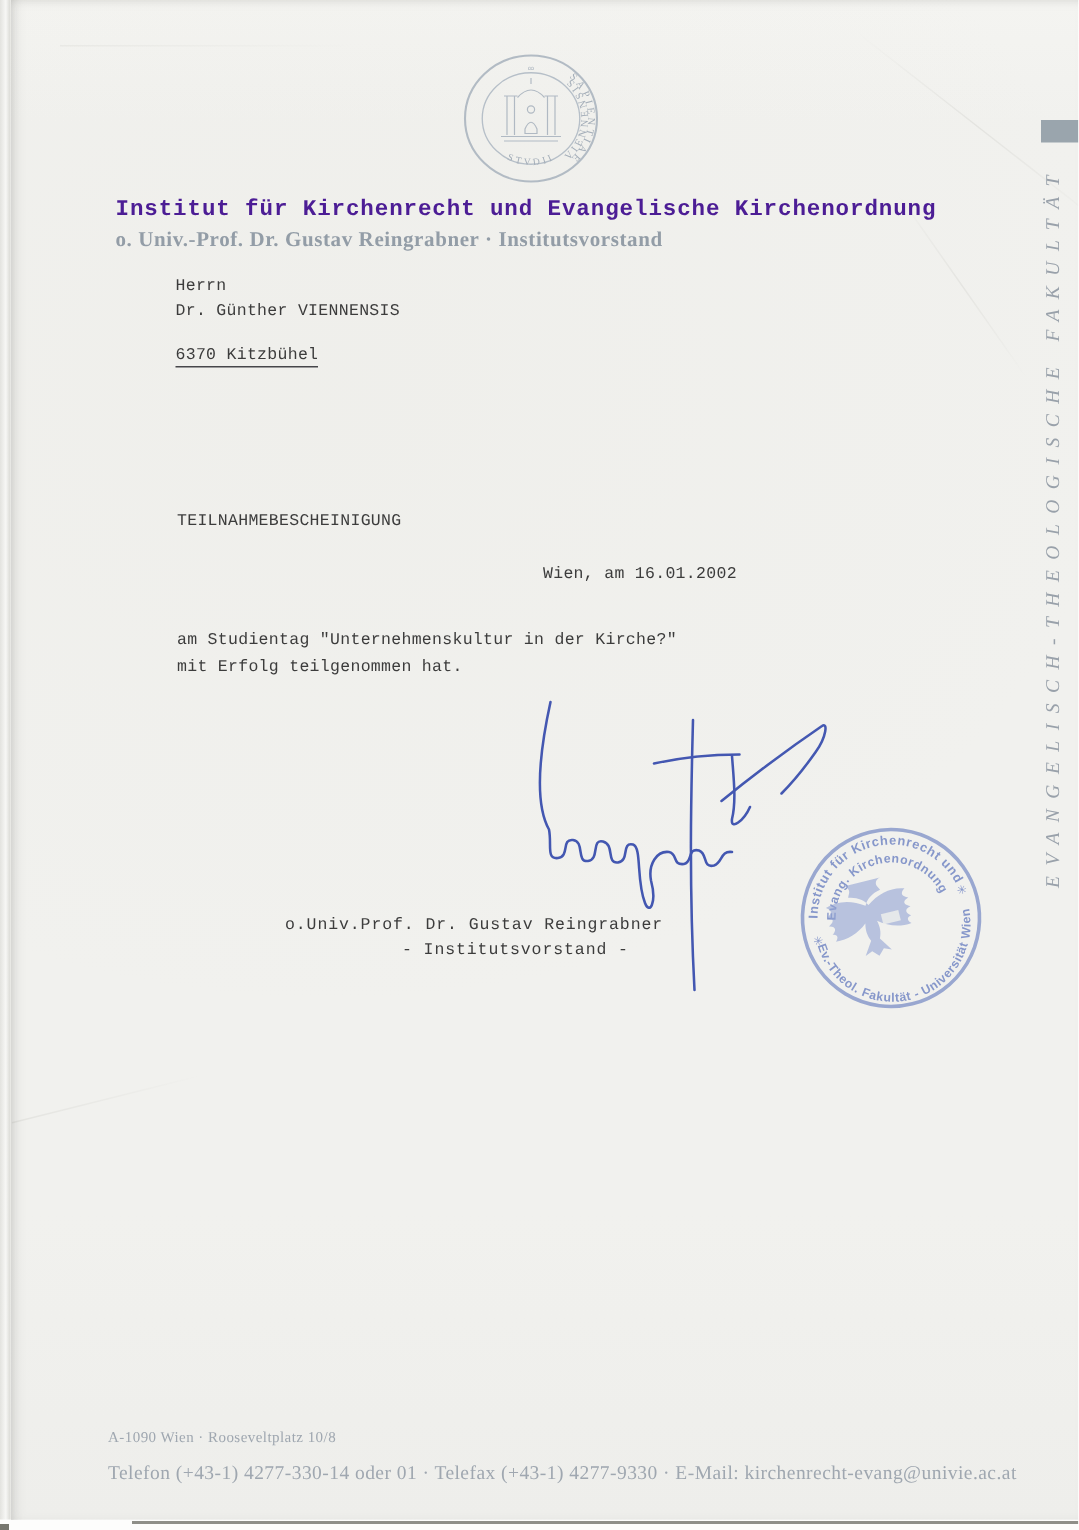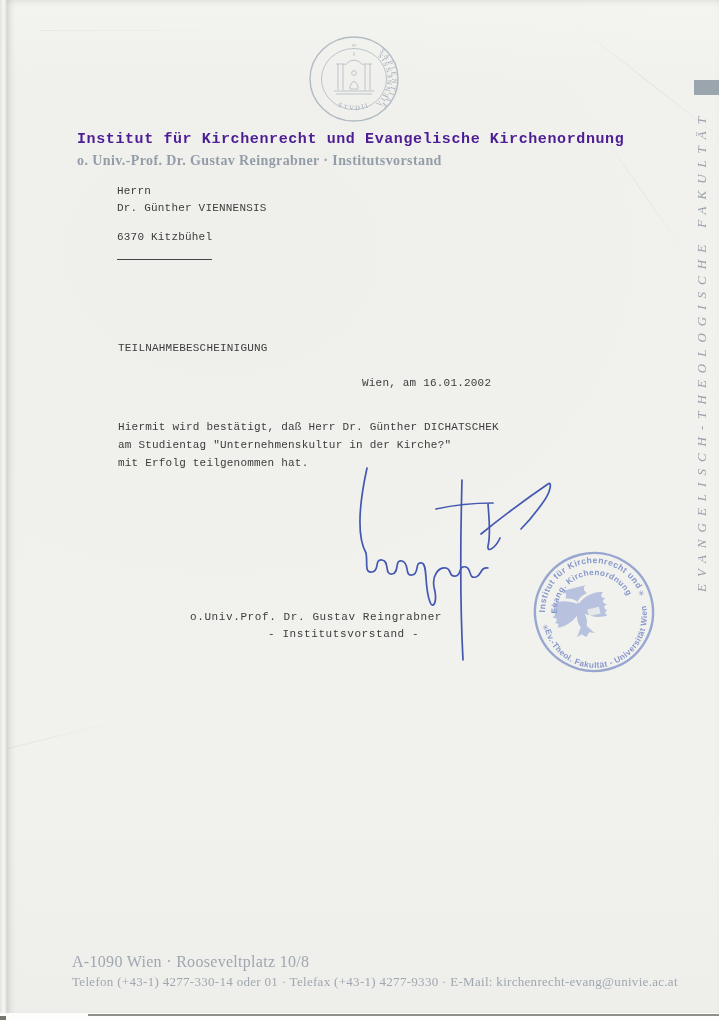--- a/index.html
+++ b/index.html
@@ -64,33 +64,33 @@
   }
 
   
   .tw {
     position:absolute; font-family:"Liberation Mono", monospace;
     font-size:11px; color:#3c3c3c; letter-spacing:0.2px; white-space:nowrap;
   }
   .recip-1 { left:117px; top:185px; }
   .recip-2 { left:117px; top:202px; }
   .recip-3 { left:117px; top:231px; }
-  .recip-3 .u { display:inline-block; border-bottom:1.4px solid #46464a; padding-bottom:16px; }
+  .recip-3 .u { display:inline-block; border-bottom:1.4px solid #46464a; padding-bottom:1px; }
   .subject { left:118px; top:342px; }
   .dateline { left:362px; top:377px; }
   .body-block { left:118px; top:419px; line-height:17.8px; }
   .signer-name { left:190px; top:611px; letter-spacing:0.6px; }
   .signer-title { left:268px; top:628px; letter-spacing:0.6px; }
 
   
   .foot {
     position:absolute; font-family:"Liberation Serif", serif;
     color:#9fa7b0; white-space:nowrap; letter-spacing:0.3px;
   }
-  .foot-1 { left:72px; top:953px; font-size:16px; }
+  .foot-1 { left:72px; top:953px; font-size:10px; }
   .foot-2 { left:72px; top:974px; font-size:13px; }
 
   .sig-svg { position:absolute; left:340px; top:455px; }
   .stamp-svg { position:absolute; left:524px; top:542px; filter:blur(0.35px); opacity:0.92; }
 </style>
 </head>
 <body>
 
 <div class="scan">
   <div class="paper"></div>
@@ -135,21 +135,20 @@
   <div class="edge-tab"></div>
   <div class="vertical-fak">EVANGELISCH-THEOLOGISCHE FAKULTÄT</div>
 
   <div class="tw recip-1">Herrn</div>
   <div class="tw recip-2">Dr. Günther VIENNENSIS</div>
   <div class="tw recip-3"><span class="u">6370 Kitzbühel</span></div>
 
   <div class="tw subject">TEILNAHMEBESCHEINIGUNG</div>
   <div class="tw dateline">Wien, am 16.01.2002</div>
   <div class="tw body-block">
-    <div>Hiermit wird bestätigt, daß Herr Dr. Günther DICHATSCHEK</div>
     <div>am Studientag "Unternehmenskultur in der Kirche?"</div>
     <div>mit Erfolg teilgenommen hat.</div>
   </div>
 
   <svg class="sig-svg" width="220" height="215" viewBox="0 0 220 215">
     <g fill="none" stroke="#3a4fae" stroke-width="1.7" stroke-linecap="round" stroke-linejoin="round" opacity="0.95">
       <path d="M27,13 C20,45 16,80 26,98 C28,108 24,118 32,117 C40,116 34,104 42,105 C50,106 44,120 52,119 C60,118 54,104 62,106 C70,108 64,121 72,120 C80,119 74,106 82,108 C88,110 84,132 90,147 C93,155 98,147 94,132 C92,121 98,112 106,113 C112,114 108,122 116,121 C122,120 118,110 126,112 C132,114 128,124 136,122 C142,120 140,112 148,113"></path>
       <path d="M122,25 C121,65 119,130 123,205"></path>
       <path d="M96,54 C114,50 134,48 153,48"></path>
       <path d="M148,49 C149,63 151,79 148,91 C147,99 156,92 160,83"></path>

